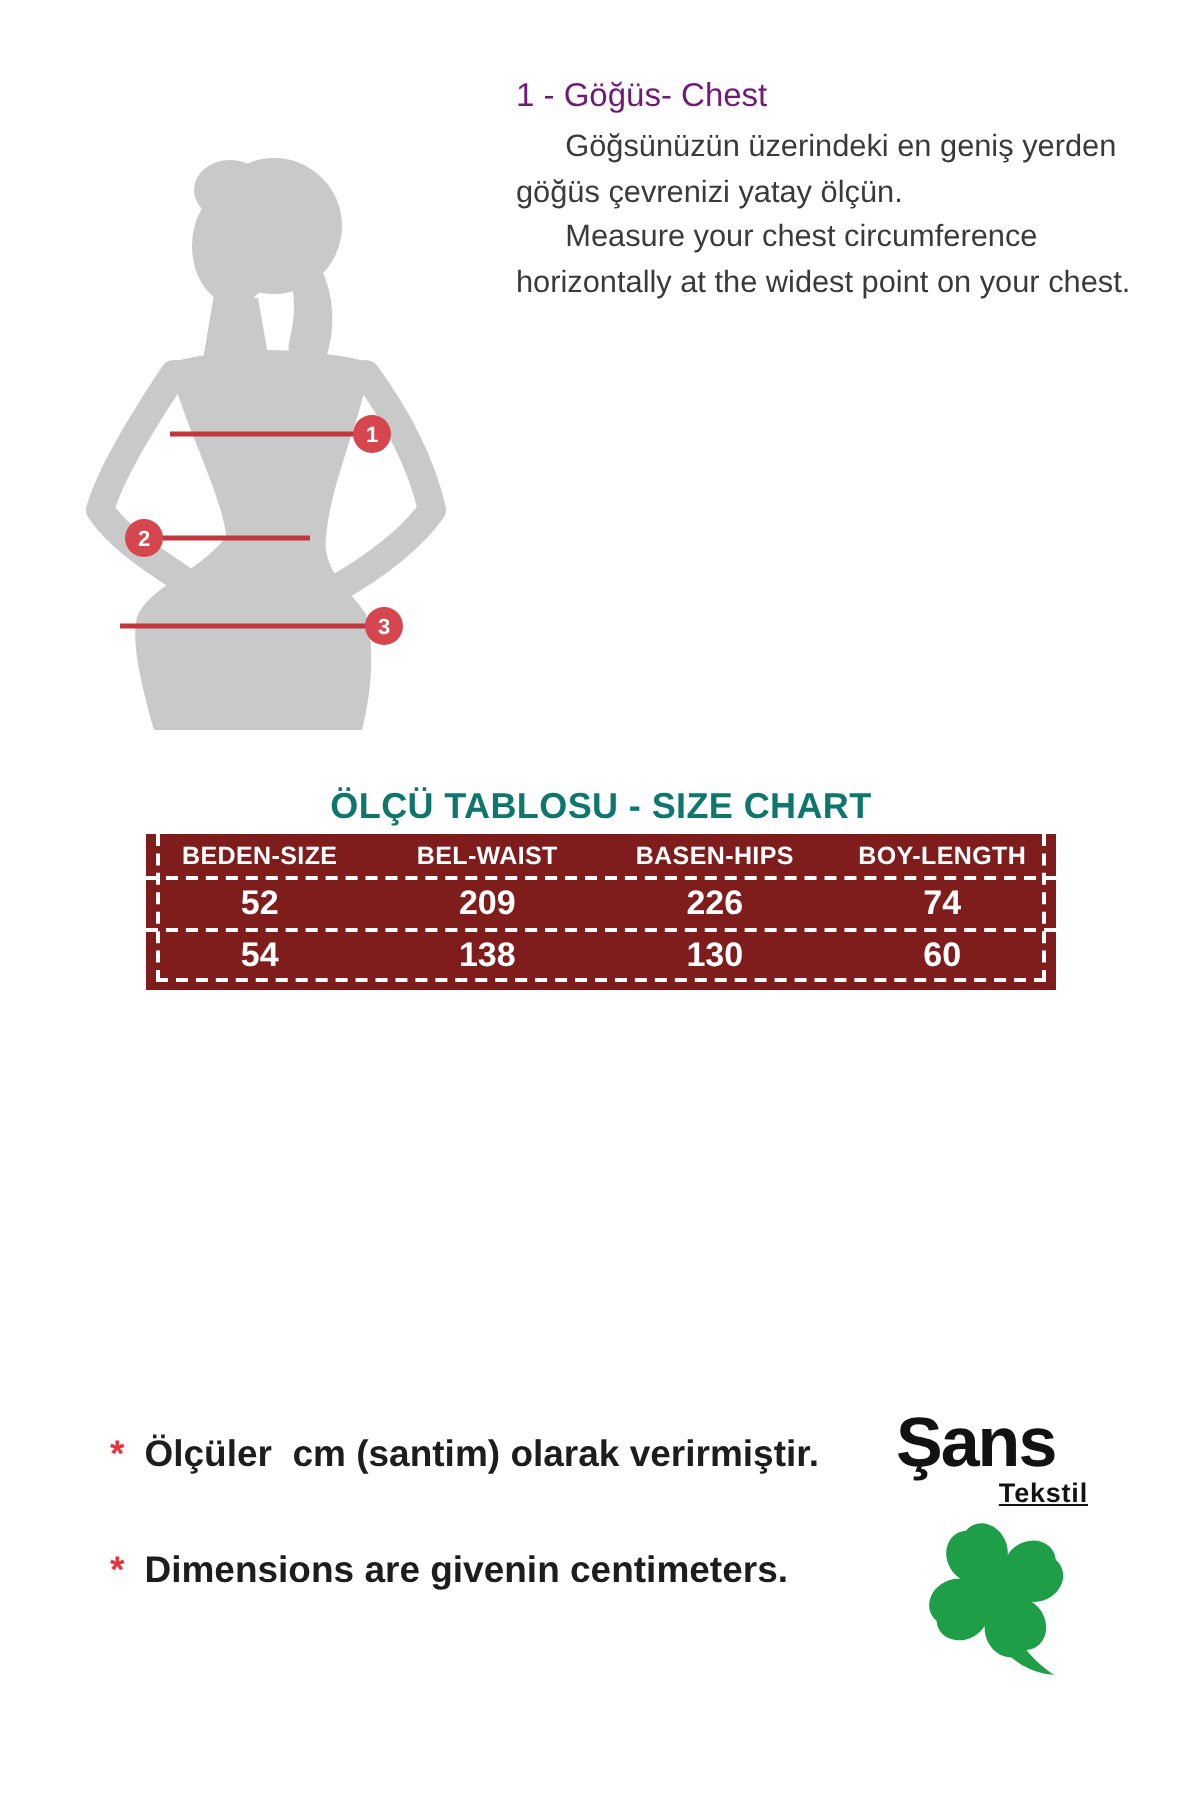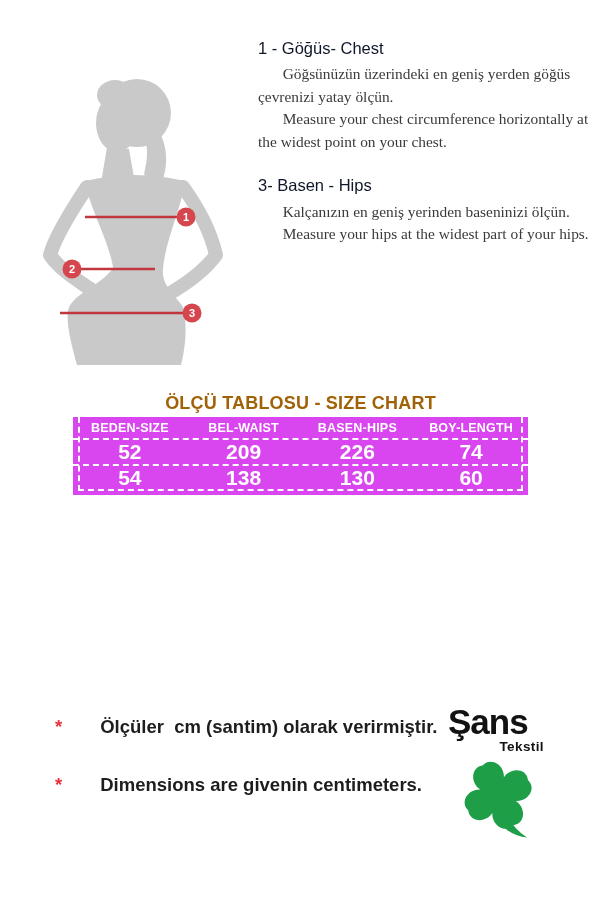--- a/index.html
+++ b/index.html
@@ -9,56 +9,56 @@
   }
 
   
   .figure-area{position:absolute;left:35px;top:65px;width:210px;height:310px;}
   .figure-area svg{display:block;width:100%;height:100%;}
   .marker-num{font-family:"Liberation Sans",sans-serif;font-size:11px;font-weight:bold;fill:#ffffff;}
 
   
   .sections{position:absolute;left:258px;top:38px;width:334px;}
   .section{margin-bottom:22px;}
-  .sec-heading{color:#0f172a;font-size:16.5px;line-height:1.3;margin-bottom:4px;}
-  .sec-par{margin:0;color:#3a3a3a;font-size:15.4px;line-height:22.4px;text-indent:1.6em;white-space:pre-wrap;font-family:Liberation Serif, serif;}
+  .sec-heading{color:#701a75;font-size:16.5px;line-height:1.3;margin-bottom:4px;}
+  .sec-par{margin:0;color:#3a3a3a;font-size:15.4px;line-height:22.4px;text-indent:1.6em;white-space:pre-wrap;}
 
   
   .chart-title{
     position:absolute;left:73px;top:393px;width:455px;text-align:center;
-    color:#a16207;font-weight:bold;font-size:18px;letter-spacing:.2px;
+    color:#0f766e;font-weight:bold;font-size:18px;letter-spacing:.2px;
   }
   .size-table{
-    position:absolute;left:73px;top:417px;width:455px;background:#d946ef;padding-bottom:5px;
+    position:absolute;left:73px;top:417px;width:455px;background:#7f1d1d;padding-bottom:5px;
   }
   .t-row{
     display:grid;grid-template-columns:repeat(4,1fr);align-items:center;text-align:center;
-    color:#ffffff;font-weight:bold;height:24px;font-size:21px;
+    color:#ffffff;font-weight:bold;height:24px;font-size:17px;
   }
   .t-row.t-head{height:21px;font-size:12.5px;letter-spacing:.2px;}
   .t-row + .t-row{border-top:2px dashed #ffffff;}
   .t-inner-border{
     position:absolute;left:5px;right:5px;top:0;bottom:4px;
     border-left:2px dashed #ffffff;border-right:2px dashed #ffffff;border-bottom:2px dashed #ffffff;
     pointer-events:none;
   }
 
   
   .notes{position:absolute;left:55px;top:716px;}
   .note{display:flex;gap:10px;margin-bottom:36px;font-size:18.5px;font-weight:bold;color:#1d1d1d;}
   .note .star{color:#e8323c;}
-  .note .note-text{white-space:pre-wrap;margin-left:28px;}
+  .note .note-text{white-space:pre-wrap;}
 
   
   .logo{position:absolute;left:448px;top:704px;width:102px;}
   .logo-name{
     font-family:Liberation Sans, sans-serif;font-weight:bold;font-size:35px;line-height:1.05;
     color:#121212;letter-spacing:-1px;
   }
-  .logo-sub{font-size:13.5px;font-weight:bold;color:#121212;text-align:right;margin-top:-2px;padding-right:6px;letter-spacing:.4px;}
+  .logo-sub{font-size:13.5px;font-weight:bold;color:#121212;text-align:right;margin-top:-2px;padding-right:6px;letter-spacing:.4px;text-decoration:underline;}
   .clover{display:block;margin:6px 0 0 14px;}
 </style>
 </head>
 <body>
 
 <div class="canvas">
 
   <div class="figure-area">
     <svg viewBox="0 0 210 310">
       <g fill="#c9c9ca" stroke="none">
@@ -96,25 +96,20 @@
         <text x="157" y="252" text-anchor="middle" class="marker-num">3</text>
       </g>
     </svg>
   </div>
 
   <div class="sections">
     <div class="section">
       <div class="sec-heading">1 - Göğüs- Chest</div>
       <p class="sec-par">Göğsünüzün üzerindeki en geniş yerden göğüs çevrenizi yatay ölçün.</p>
       <p class="sec-par">Measure your chest circumference horizontally at the widest point on your chest.</p>
-    </div>
-    <div class="section">
-      <div class="sec-heading">3- Basen - Hips</div>
-      <p class="sec-par">Kalçanızın en geniş yerinden baseninizi ölçün.</p>
-      <p class="sec-par">Measure your hips at the widest part of your hips.</p>
     </div>
   </div>
 
   <div class="chart-title">ÖLÇÜ TABLOSU - SIZE CHART</div>
   <div class="size-table">
     <div class="t-row t-head">
       <div class="t-cell">BEDEN-SIZE</div>
       <div class="t-cell">BEL-WAIST</div>
       <div class="t-cell">BASEN-HIPS</div>
       <div class="t-cell">BOY-LENGTH</div>

